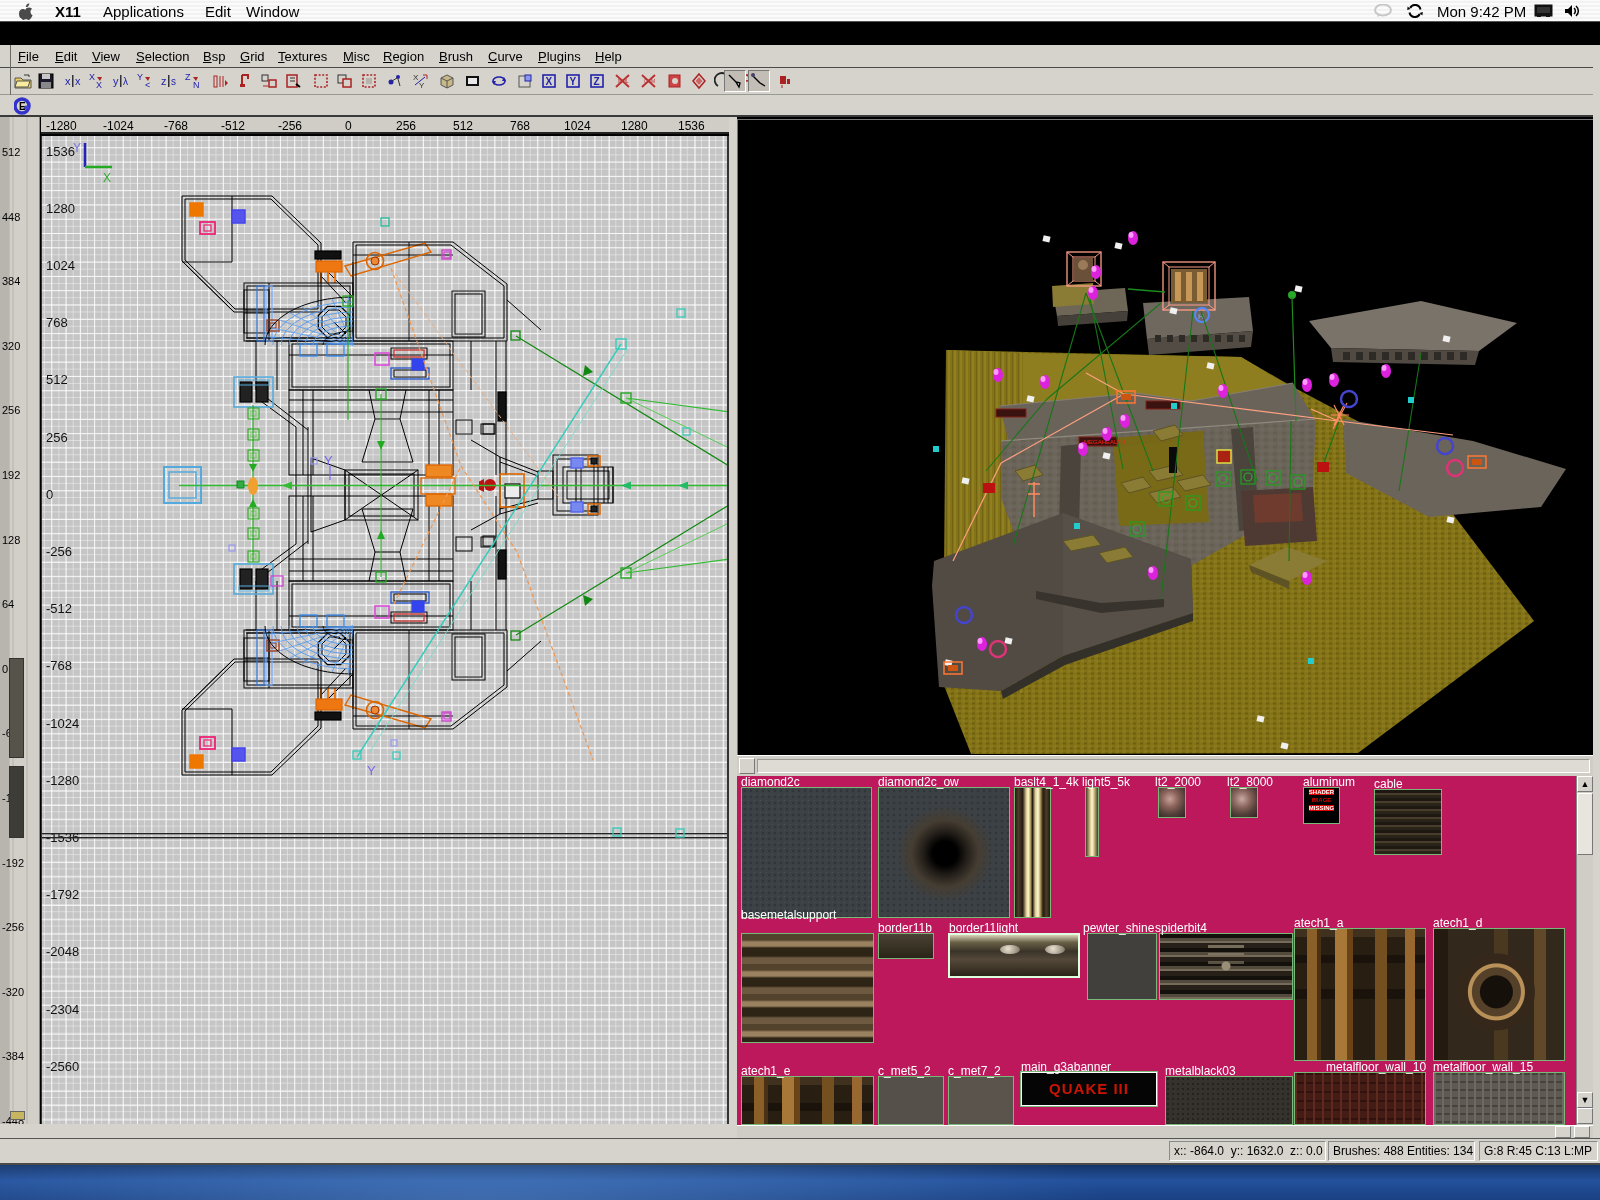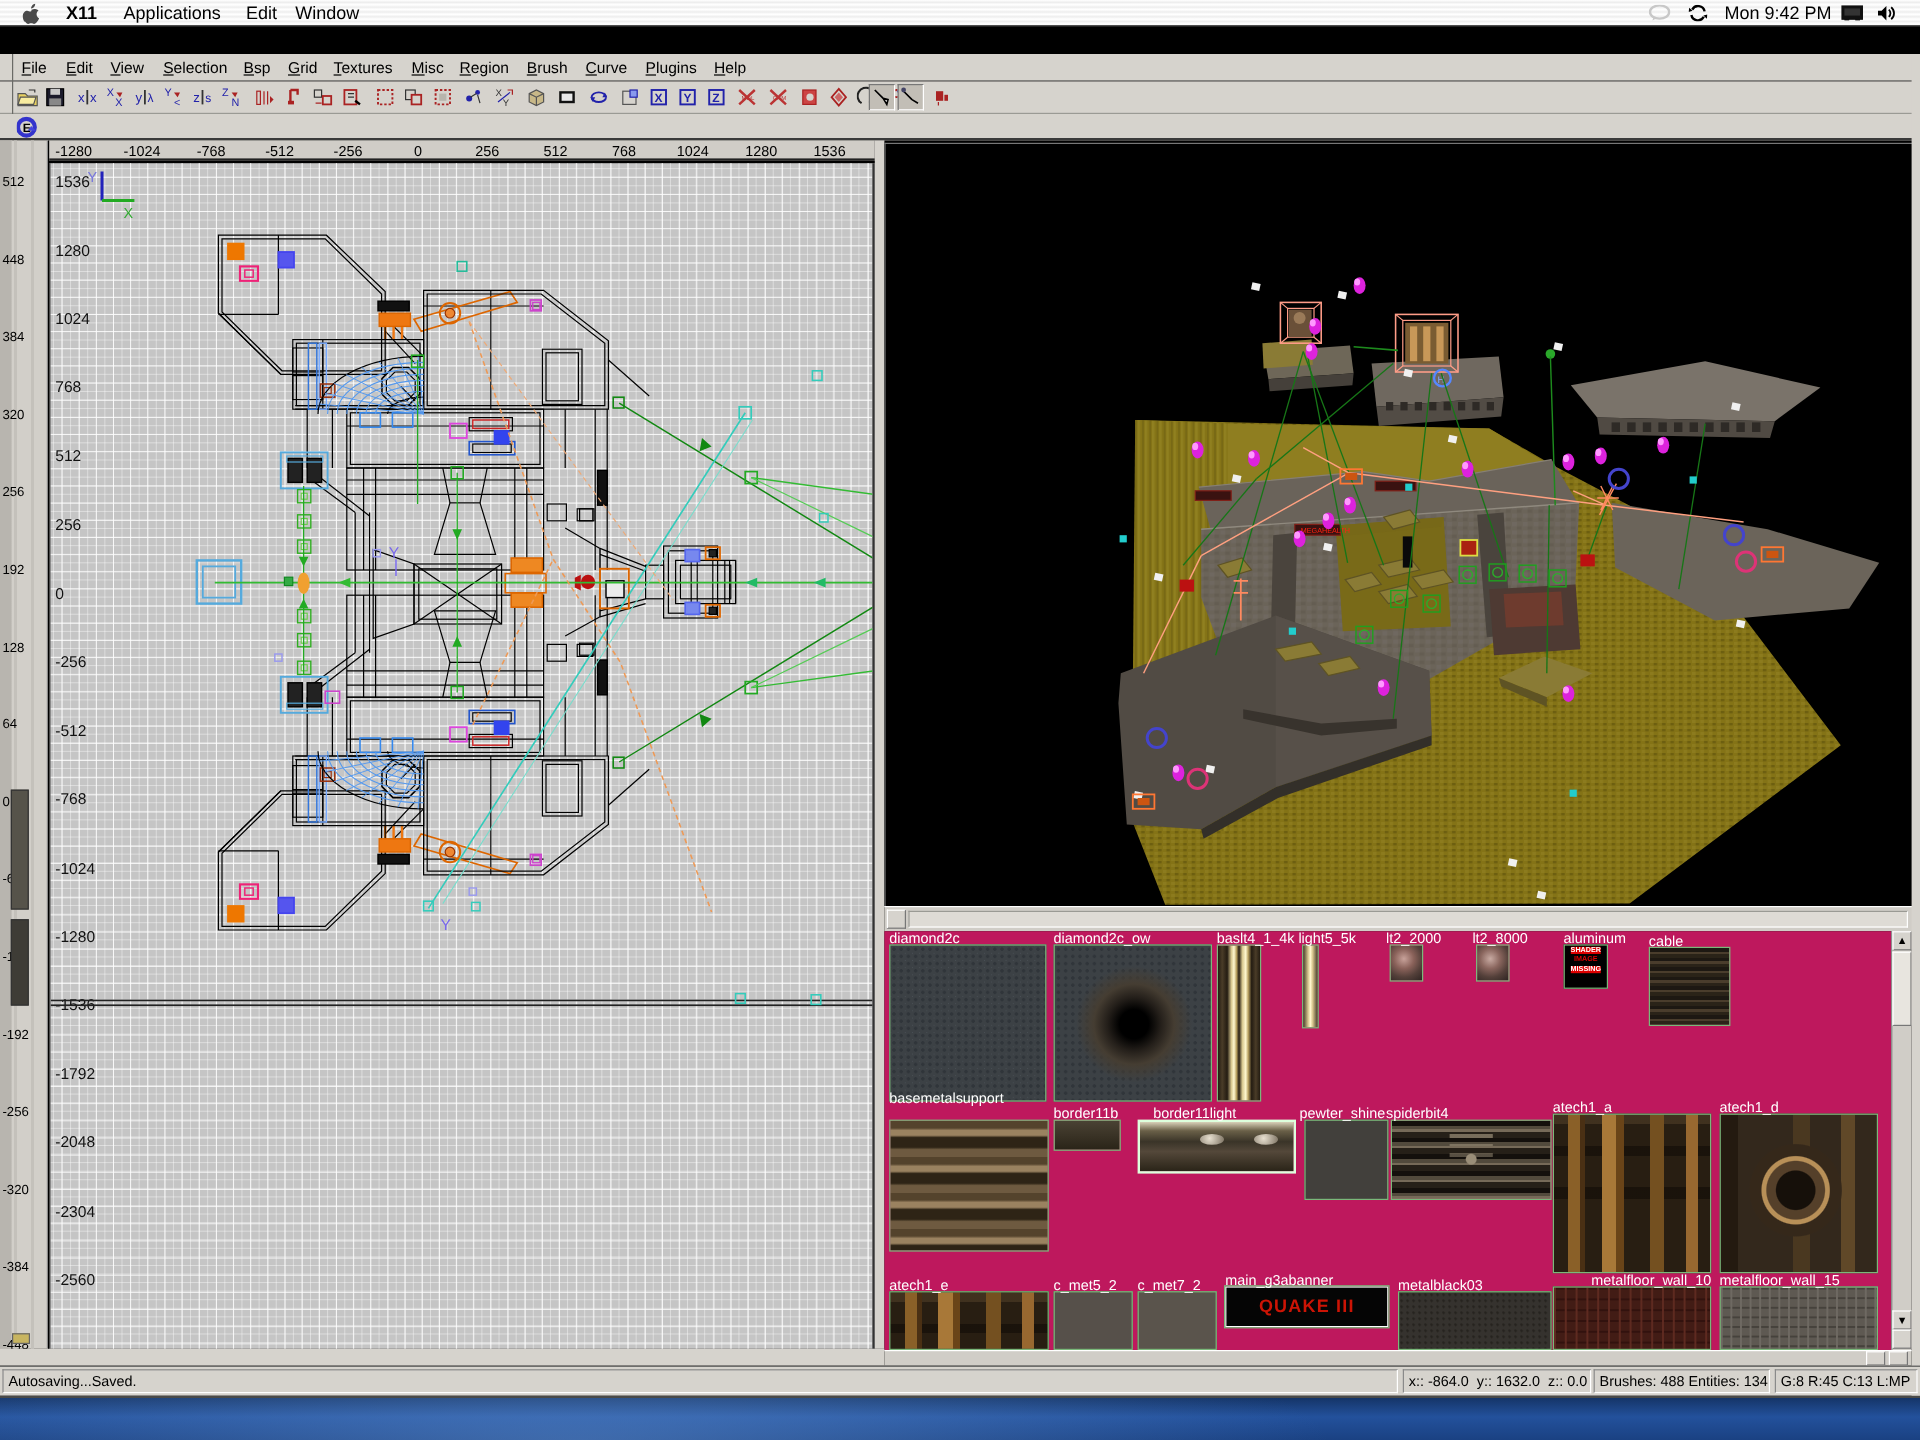--- a/index.html
+++ b/index.html
@@ -858,21 +858,21 @@
 <div class="lab" style="left:490px;top:-1px;">lt2_8000</div>
 <div style="position:absolute;left:566px;top:11px;width:37px;height:37px;border:1px solid #7ab87a;background:#000;color:#d00;font-size:6px;font-weight:bold;text-align:center;line-height:8px;overflow:hidden;"><span style="background:#d00;color:#fff;">SHADER</span><br><span>IMAGE</span><br><span style="background:#d00;color:#fff;">MISSING</span></div>
 <div class="lab" style="left:566px;top:-1px;">aluminum</div>
 <div style="position:absolute;left:637px;top:13px;width:68px;height:66px;border:1px solid #7ab87a;background:repeating-linear-gradient(180deg,#1d1812 0 3px,#4a3d2c 3px 5px,#2a2318 5px 8px);"></div>
 <div class="lab" style="left:637px;top:1px;">cable</div>
 <div style="position:absolute;left:4px;top:157px;width:133px;height:110px;border:1px solid #7ab87a;background:repeating-linear-gradient(180deg,#54432c 0 6px,#9a8260 8px 12px,#2e2416 14px 22px,#6e5a40 24px 30px);"></div>
 <div class="lab" style="left:4px;top:132px;">basemetalsupport</div>
 <div style="position:absolute;left:141px;top:157px;width:56px;height:26px;border:1px solid #7ab87a;background:linear-gradient(180deg,#4a4234 0%,#2a2418 100%);"></div>
 <div class="lab" style="left:141px;top:145px;">border11b</div>
 <div style="position:absolute;left:211px;top:157px;width:132px;height:45px;border:2px solid #ddffdd;background:linear-gradient(180deg,#d8d0b8 0%,#6a6048 18%,#3a3428 40%,#54483a 60%,#2a2418 100%);"></div>
-<div class="lab" style="left:224px;top:145px;">border11light</div>
+<div class="lab" style="left:212px;top:145px;">border11light</div>
 <div style="position:absolute;left:263px;top:169px;width:20px;height:9px;border-radius:50%;background:radial-gradient(circle at 40% 40%,#e8e0d0,#7a7060);"></div>
 <div style="position:absolute;left:308px;top:169px;width:20px;height:9px;border-radius:50%;background:radial-gradient(circle at 40% 40%,#e8e0d0,#7a7060);"></div>
 <div style="position:absolute;left:350px;top:157px;width:70px;height:67px;border:1px solid #7ab87a;background:#42403c;"></div>
 <div class="lab" style="left:346px;top:145px;">pewter_shine</div>
 <div style="position:absolute;left:422px;top:157px;width:134px;height:67px;border:1px solid #7ab87a;background:repeating-linear-gradient(180deg,#14100c 0 4px,#524a3c 4px 7px,#766a58 7px 9px,#262018 9px 14px);"></div>
 <div class="lab" style="left:418px;top:145px;">spiderbit4</div>
 <div style="position:absolute;left:471px;top:169px;width:36px;height:42px;background:radial-gradient(circle at 50% 50%, #9a8e78 0 4px, rgba(0,0,0,0) 5px),linear-gradient(180deg,rgba(154,142,120,.7) 0 3px,rgba(0,0,0,0) 3px 8px,rgba(154,142,120,.6) 8px 10px,rgba(0,0,0,0) 10px 16px,rgba(154,142,120,.5) 16px 19px,rgba(0,0,0,0) 19px);"></div>
 <div style="position:absolute;left:557px;top:152px;width:132px;height:133px;border:1px solid #7ab87a;background:#281e12;background-image:linear-gradient(90deg,transparent 0 12px,#8a6028 12px 22px,#4a3014 22px 26px,transparent 26px 40px,#a87838 40px 52px,#6a4418 52px 58px,transparent 58px 80px,#745020 80px 92px,transparent 92px 110px,#986830 110px 120px,transparent 120px),linear-gradient(180deg,rgba(70,54,34,.8) 0 8px,transparent 8px 26px,rgba(20,14,8,.7) 26px 34px,transparent 34px 60px,rgba(20,14,8,.7) 60px 70px,transparent 70px);"></div>
 <div class="lab" style="left:557px;top:140px;">atech1_a</div>
 <div style="position:absolute;left:696px;top:152px;width:132px;height:133px;border:1px solid #7ab87a;background:#33281c;background-image:radial-gradient(circle at 48% 48%,#16100a 0 16px,#55402a 17px 24px,#b89058 25px 28px,#35281a 29px 38px,rgba(0,0,0,0) 39px),linear-gradient(90deg,#241a10 0 14px,transparent 14px 60px,#4a3820 60px 74px,transparent 74px 100px,#604828 100px 112px,transparent 112px);"></div>
@@ -898,18 +898,17 @@
 <div style="position:absolute;left:0;top:316px;width:16px;height:16px;background:#d6d3cd;border:1px solid;border-color:#fff #777 #777 #fff;font-size:9px;text-align:center;line-height:14px;">▼</div>
 <div style="position:absolute;left:0;top:332px;width:16px;height:16px;background:#d6d3cd;border:1px solid;border-color:#fff #777 #777 #fff;"></div>
 </div>
   <div id="rightedge" class="abs"></div>
   <div id="belowgrid" class="abs"></div>
   <div id="hscroll" class="abs">
 <div style="position:absolute;right:22px;top:0;width:16px;height:12px;background:#d6d3cd;border:1px solid;border-color:#fff #777 #777 #fff;"></div>
 <div style="position:absolute;right:3px;top:0;width:16px;height:12px;background:#d6d3cd;border:1px solid;border-color:#fff #777 #777 #fff;"></div>
 </div>
   <div id="statusbar" class="abs">
-    <div class="scell" style="left:2px;width:1163px;">Autosaving...Saved.</div>
     <div class="scell" style="left:1169px;width:157px;">x:: -864.0&nbsp; y:: 1632.0&nbsp; z:: 0.0</div>
     <div class="scell" style="left:1328px;width:147px;">Brushes: 488 Entities: 134</div>
     <div class="scell" style="left:1479px;width:119px;">G:8 R:45 C:13 L:MP</div>
   </div>
 </div>
 
 </body></html>

